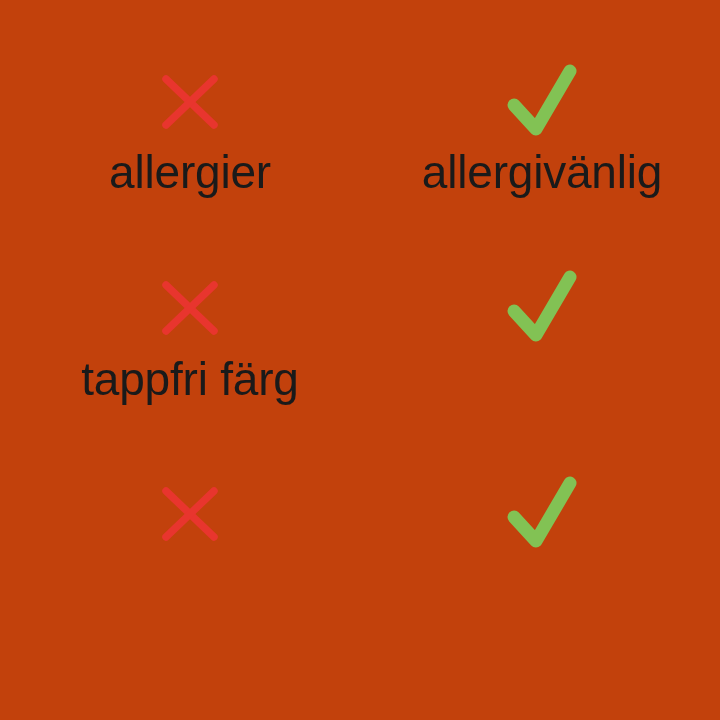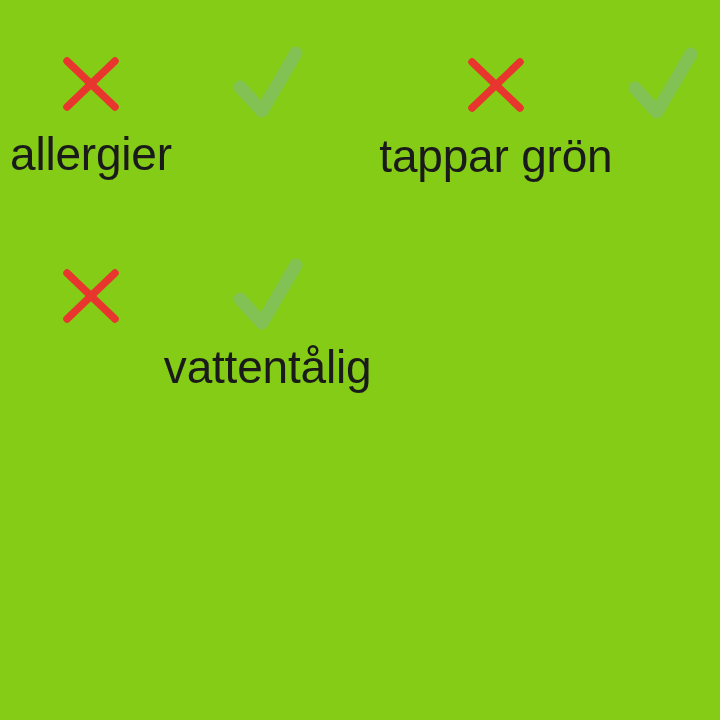--- a/index.html
+++ b/index.html
@@ -12,26 +12,26 @@
     height: 720px;
     background: #f8f7e8;
     font-family: "Liberation Sans", "DejaVu Sans", sans-serif;
     overflow: hidden;
   }
 
   .comparison-board {
     position: relative;
     width: 720px;
     height: 720px;
-    background: #84cc16;
+    background: #c2410c;
     box-sizing: border-box;
     display: grid;
-    grid-template-columns: 1fr 1fr 1fr 1fr;
+    grid-template-columns: 1fr 1fr;
     grid-template-rows: 1fr 1fr 1fr;
-    padding: 24px 0 62px 0;
+    padding: 42px 0 62px 0;
   }
 
   .cell {
     display: flex;
     flex-direction: column;
     align-items: center;
     justify-content: flex-start;
     padding-top: 18px;
   }
 
@@ -88,32 +88,33 @@
     </span>
     <div class="cell-label">allergier</div>
   </div>
 
   <div class="cell col-positive row-1">
     <span class="icon-slot">
       <svg class="icon-check" viewBox="0 0 72 78" aria-hidden="true">
         <path d="M8 42 L30 66 L64 8" fill="none" stroke="#82c254" stroke-width="13" stroke-linecap="round" stroke-linejoin="round"></path>
       </svg>
     </span>
+    <div class="cell-label">allergivänlig</div>
   </div>
 
   <div class="cell col-negative row-2">
     <span class="icon-slot">
       <svg class="icon-cross" viewBox="0 0 58 56" aria-hidden="true">
         <g stroke="#e8352e" stroke-width="7.5" stroke-linecap="round">
           <line x1="5" y1="5" x2="53" y2="51"></line>
           <line x1="53" y1="5" x2="5" y2="51"></line>
         </g>
       </svg>
     </span>
-    <div class="cell-label">tappar grön</div>
+    <div class="cell-label">tappfri färg</div>
   </div>
 
   <div class="cell col-positive row-2">
     <span class="icon-slot">
       <svg class="icon-check" viewBox="0 0 72 78" aria-hidden="true">
         <path d="M8 42 L30 66 L64 8" fill="none" stroke="#82c254" stroke-width="13" stroke-linecap="round" stroke-linejoin="round"></path>
       </svg>
     </span>
   </div>
 
@@ -127,16 +128,15 @@
       </svg>
     </span>
   </div>
 
   <div class="cell col-positive row-3">
     <span class="icon-slot">
       <svg class="icon-check" viewBox="0 0 72 78" aria-hidden="true">
         <path d="M8 42 L30 66 L64 8" fill="none" stroke="#82c254" stroke-width="13" stroke-linecap="round" stroke-linejoin="round"></path>
       </svg>
     </span>
-    <div class="cell-label">vattentålig</div>
   </div>
 
 </div>
 
 </body></html>

